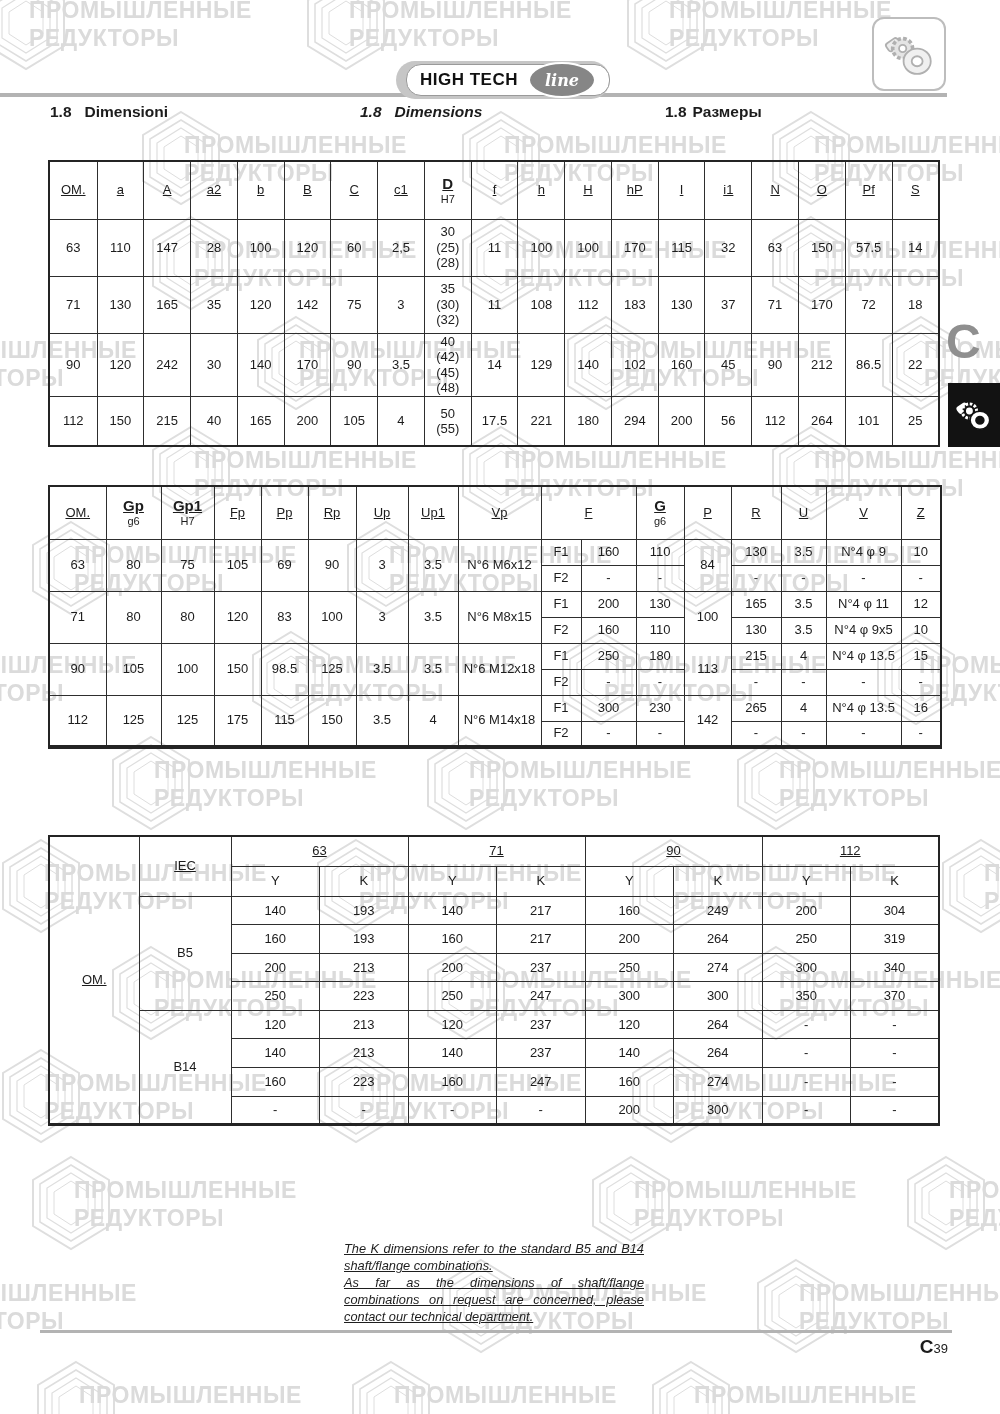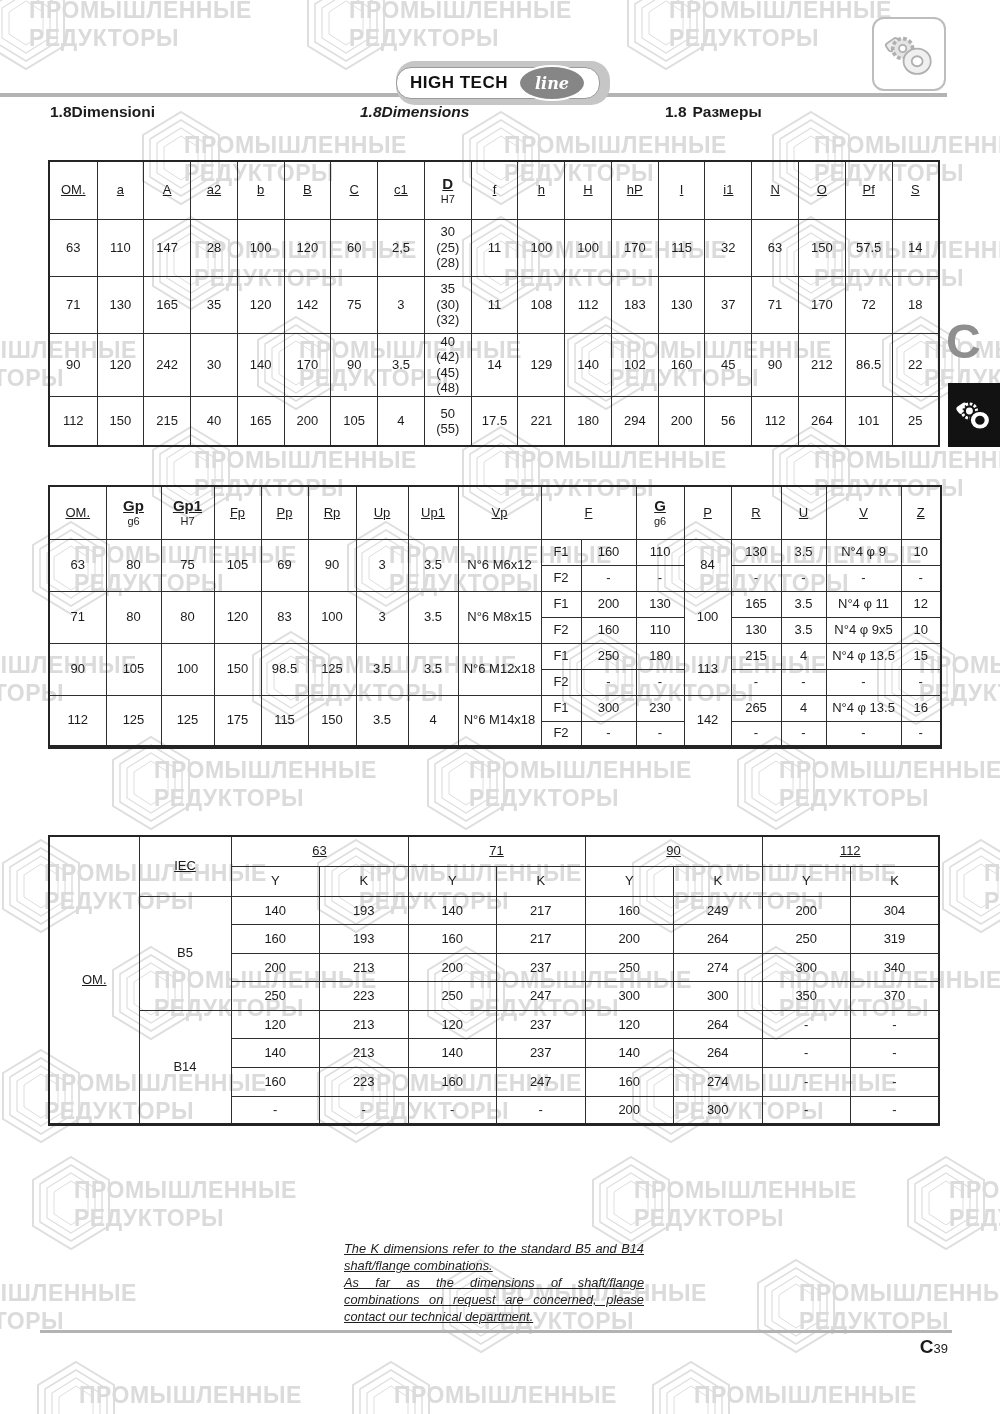--- a/index.html
+++ b/index.html
@@ -8,33 +8,33 @@
   
   #wm-layer{position:absolute;inset:0;z-index:0;}
   .wm{position:absolute;width:300px;height:100px;pointer-events:none;}
   .wm svg{position:absolute;left:0;top:0;}
   .wm-txt{position:absolute;left:44px;top:22px;color:#dbdbdb;font-weight:700;
           font-size:23px;line-height:1.2;letter-spacing:.5px;white-space:nowrap;}
   
   .fg{position:absolute;inset:0;z-index:1;}
   .rule{position:absolute;background:#b3b3b3;}
   
-  .pill{position:absolute;left:396px;top:61px;width:214px;height:44px;background:#c6c6c6;
-        border-radius:19px;display:flex;align-items:center;justify-content:flex-start;}
+  .pill{position:absolute;left:396px;top:61px;width:214px;height:38px;background:#c6c6c6;
+        border-radius:19px;display:flex;align-items:center;justify-content:flex-end;}
   .pill-inner{width:202px;height:30px;background:#ffffff;border:1.5px solid #9a9a9a;border-radius:15px;
         display:flex;align-items:center;justify-content:center;}
   .brand-txt{font-weight:700;font-size:17px;letter-spacing:.5px;color:#111;}
   .line-oval{display:inline-flex;align-items:center;justify-content:center;width:64px;height:32px;
         background:#868686;border:2px solid #fff;border-radius:50%;color:#fff;margin-left:10px;
         font-family:"DejaVu Serif",serif;font-style:italic;font-weight:700;font-size:16px;}
   .gearbox{position:absolute;left:872px;top:17px;width:70px;height:70px;background:#fff;
         border:2px solid #bdbdbd;border-radius:12px;display:flex;align-items:center;justify-content:center;}
   
   .title{position:absolute;top:103px;font-weight:700;font-size:15.5px;white-space:nowrap;}
-  .tword{}
+  .tword{margin-left:13px;}
   
   .tbl{position:absolute;left:48px;border-collapse:collapse;table-layout:fixed;background:transparent;
        border:2.5px solid #242424;}
   .tbl th,.tbl td{border:1.5px solid #2e2e2e;text-align:center;vertical-align:middle;padding:0 2px;
        font-size:13px;font-weight:400;white-space:pre-line;line-height:1.2;color:#1c1c1c;}
   .hd{font-weight:700;font-size:15px;text-decoration:underline;}
   .hd2{font-weight:700;font-size:14px;}
   .sub{display:block;font-weight:400;font-size:11px;line-height:1.15;}
   .omv{font-weight:700;font-size:15px;}
   .flab{font-weight:700;font-size:13px;}

